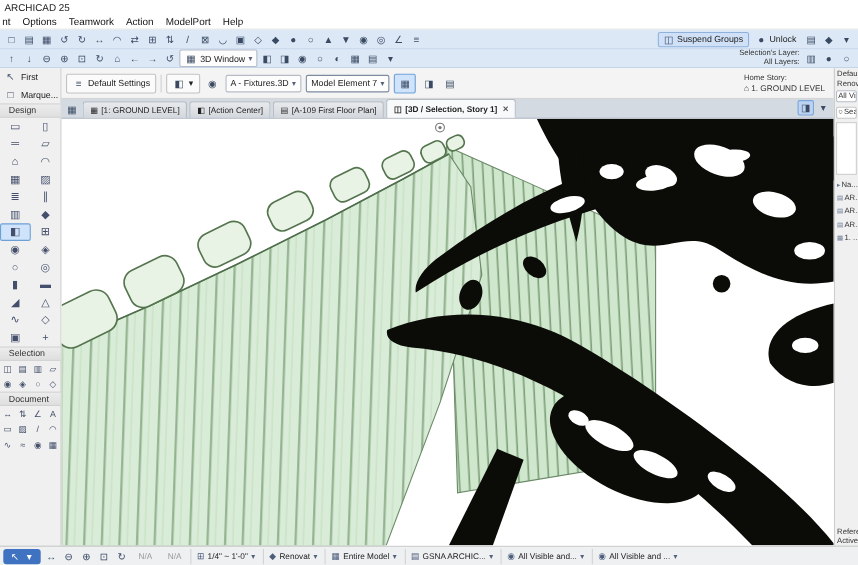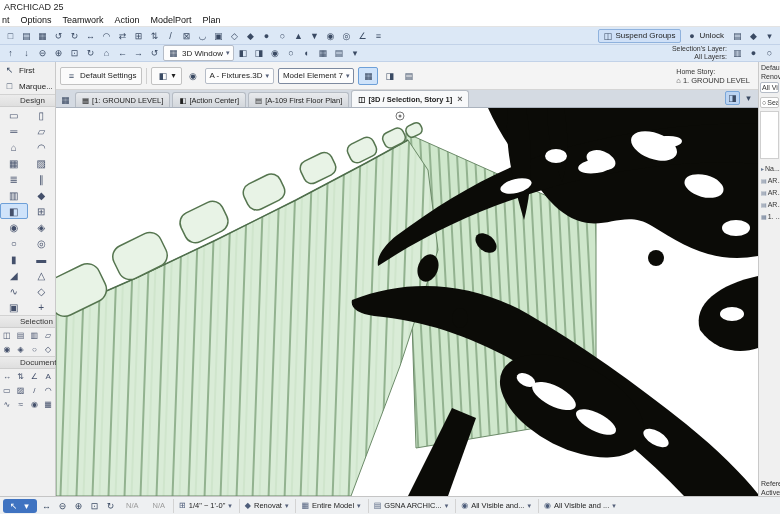--- a/index.html
+++ b/index.html
@@ -19,21 +19,21 @@
   .suspend{display:flex;align-items:center;gap:2px;background:#cfe0f7;border:1px solid #8fb2dd;border-radius:2px;padding:0 4px;height:14px;font-size:8px;white-space:nowrap}
   .suspend.plain{background:transparent;border-color:transparent}
   .combo{display:flex;align-items:center;gap:3px;background:#fdfdfd;border:1px solid #b5bcc7;border-radius:2px;height:16px;padding:0 4px;font-size:8px;white-space:nowrap}
   .combo .arrow{font-size:7px;color:#55607a}
   .layerlabels{font-size:7px;line-height:8px;color:#333;text-align:right;white-space:nowrap;padding-right:2px}
   .mainrow{flex:1;display:flex;min-height:0}
   
   .toolbox{width:56px;background:#f0f0f0;border-right:1px solid #c9c9c9;display:flex;flex-direction:column}
   .tool-row{display:flex;align-items:center;gap:2px;height:16px;padding-left:2px}
   .tool-label{font-size:8px;color:#222;white-space:nowrap;overflow:hidden}
-  .section-h{height:13px;background:linear-gradient(#ececec,#dfdfdf);border-top:1px solid #d2d2d2;border-bottom:1px solid #cecece;font-size:8px;color:#333;padding-left:20px;display:flex;align-items:center}
+  .section-h{height:13px;background:linear-gradient(#ececec,#dfdfdf);border-top:1px solid #d2d2d2;border-bottom:1px solid #cecece;font-size:8px;color:#333;padding-left:8px;display:flex;align-items:center}
   .tool-grid{display:grid}
   .g2{grid-template-columns:repeat(2,1fr)}
   .g4{grid-template-columns:repeat(4,1fr)}
   .tool{height:16px;display:flex;align-items:center;justify-content:center;font-size:10px;color:#44506b;border:1px solid transparent}
   .g4 .tool{height:14px;font-size:8px}
   .tool.selected{background:#cfe3fa;border:1px solid #6ea0d8;border-radius:2px}
   
   .center{width:702px;display:flex;flex-direction:column;min-width:0}
   .infobar{height:28px;background:#f4f4f4;border-bottom:1px solid #d5d5d5;display:flex;align-items:center;gap:4px;padding:0 4px}
   .ib-btn{display:flex;align-items:center;gap:3px;border:1px solid #c2c2c2;border-radius:2px;background:#fbfbfb;height:18px;padding:0 5px;font-size:8px;white-space:nowrap}
@@ -78,21 +78,21 @@
     <span>ARCHICAD 25</span>
   </div>
 
   <div class="menubar">
 
   <span class="menu-item">nt</span>
       <span class="menu-item">Options</span>
       <span class="menu-item">Teamwork</span>
       <span class="menu-item">Action</span>
       <span class="menu-item">ModelPort</span>
-      <span class="menu-item">Plan</span>
+      <span class="menu-item">Help</span>
     </div>
 
   <div class="toolbar row1">
     <div class="ticons">
 
     <span class="tbtn">□</span>
         <span class="tbtn">▤</span>
         <span class="tbtn">▦</span>
         <span class="tbtn">↺</span>
         <span class="tbtn">↻</span>

